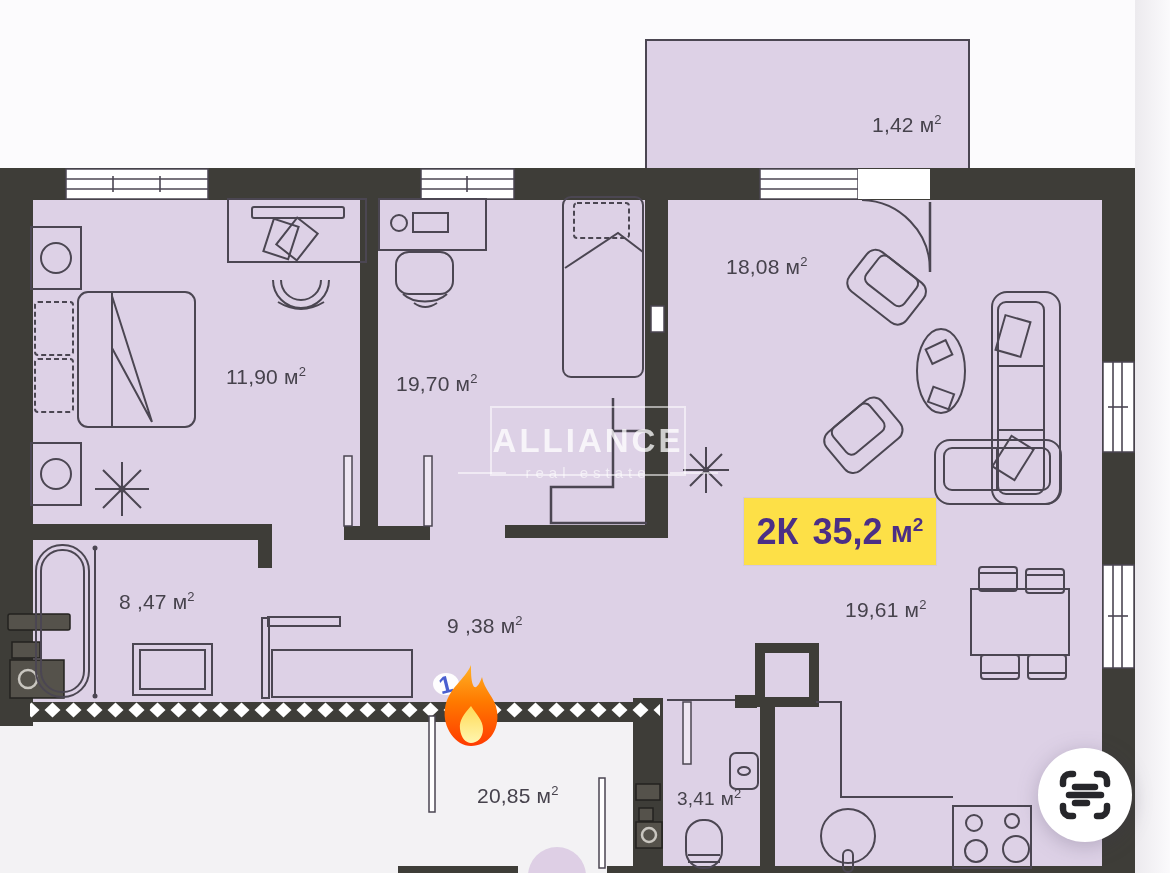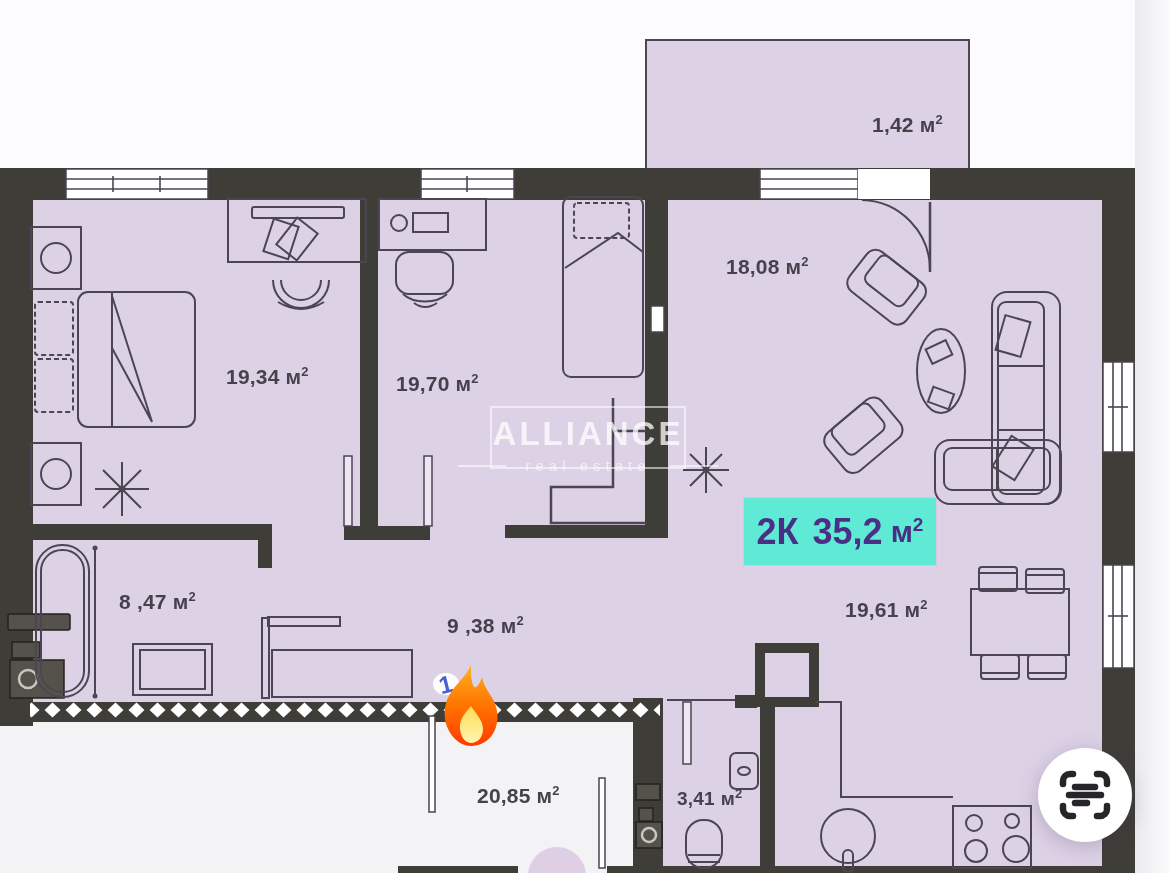--- a/index.html
+++ b/index.html
@@ -22,34 +22,34 @@
   .ln{fill:none;stroke:var(--line);stroke-width:2}
   .ln25{fill:none;stroke:var(--line);stroke-width:2.5}
   .lnt{fill:none;stroke:var(--line);stroke-width:1.6}
   .leaf{fill:#eee6f2;stroke:var(--line);stroke-width:1.5}
   .leafw{fill:#ffffff;stroke:var(--line);stroke-width:1.5}
   .dash{fill:none;stroke:var(--line);stroke-width:2;stroke-dasharray:5 3}
   .fix{fill:#55524b;stroke:#23221f;stroke-width:1.5}
   .fixc{fill:none;stroke:#c9c6c0;stroke-width:2.5}
   .dot{fill:var(--line)}
   
-  .alabel{position:absolute;color:var(--label-text);font-size:21px;font-weight:700;
+  .alabel{position:absolute;color:var(--label-text);font-size:21px;font-weight:400;
     letter-spacing:.2px;white-space:nowrap}
   .alabel .unit{margin-left:6px}
   .alabel sup{font-size:13px}
   .alabel.small{font-size:19px}
   
-  .badge{position:absolute;left:744px;top:498px;width:192px;height:67px;background:#5eead4;
+  .badge{position:absolute;left:744px;top:498px;width:192px;height:67px;background:#fde047;
     display:flex;align-items:center;justify-content:center;gap:14px;
     color:var(--badge-text);font-weight:700;font-size:36px;box-shadow:0 0 0 1px rgba(80,60,120,.06)}
   .badge .unit{font-size:30px;margin-left:-6px}
   .badge sup{font-size:19px}
   
   .wm{position:absolute;left:458px;top:406px;width:260px;color:rgba(255,255,255,.75);text-align:center}
-  .wm-box{width:196px;margin:0 auto;border:2px solid rgba(255,255,255,.55);padding:7px 0 14px}
+  .wm-box{width:196px;margin:0 auto;border:2px solid rgba(255,255,255,.55);padding:14px 0 14px}
   .wm-title{font-size:33px;font-weight:700;letter-spacing:3px}
   .wm-tagrow{display:flex;align-items:center;gap:19px;margin-top:-12px}
   .wm-line{flex:1;height:2px;background:rgba(255,255,255,.55)}
   .wm-tag{font-size:15px;letter-spacing:5px;color:rgba(255,255,255,.6)}
   
   .fire{position:absolute;left:432px;top:662px;width:76px;height:94px}
   .scan-btn{position:absolute;left:1037px;top:747px;width:96px;height:96px;border:none;background:transparent;
     padding:0;cursor:pointer;filter:drop-shadow(0 4px 10px rgba(60,50,80,.25))}
 </style>
 </head>
@@ -272,21 +272,21 @@
 
   <div class="right-strip"></div>
 
   <div class="alabel" style="left:872px;top:112px">
     <span>1,42</span><span class="unit"><span>м</span><sup>2</sup></span>
   </div>
   <div class="alabel" style="left:726px;top:254px">
     <span>18,08</span><span class="unit"><span>м</span><sup>2</sup></span>
   </div>
   <div class="alabel" style="left:226px;top:364px">
-    <span>19,34</span><span class="unit"><span>м</span><sup>2</sup></span>
+    <span>11,90</span><span class="unit"><span>м</span><sup>2</sup></span>
   </div>
   <div class="alabel" style="left:396px;top:371px">
     <span>19,70</span><span class="unit"><span>м</span><sup>2</sup></span>
   </div>
   <div class="alabel" style="left:119px;top:589px">
     <span>8 ,47</span><span class="unit"><span>м</span><sup>2</sup></span>
   </div>
   <div class="alabel" style="left:447px;top:613px">
     <span>9 ,38</span><span class="unit"><span>м</span><sup>2</sup></span>
   </div>

